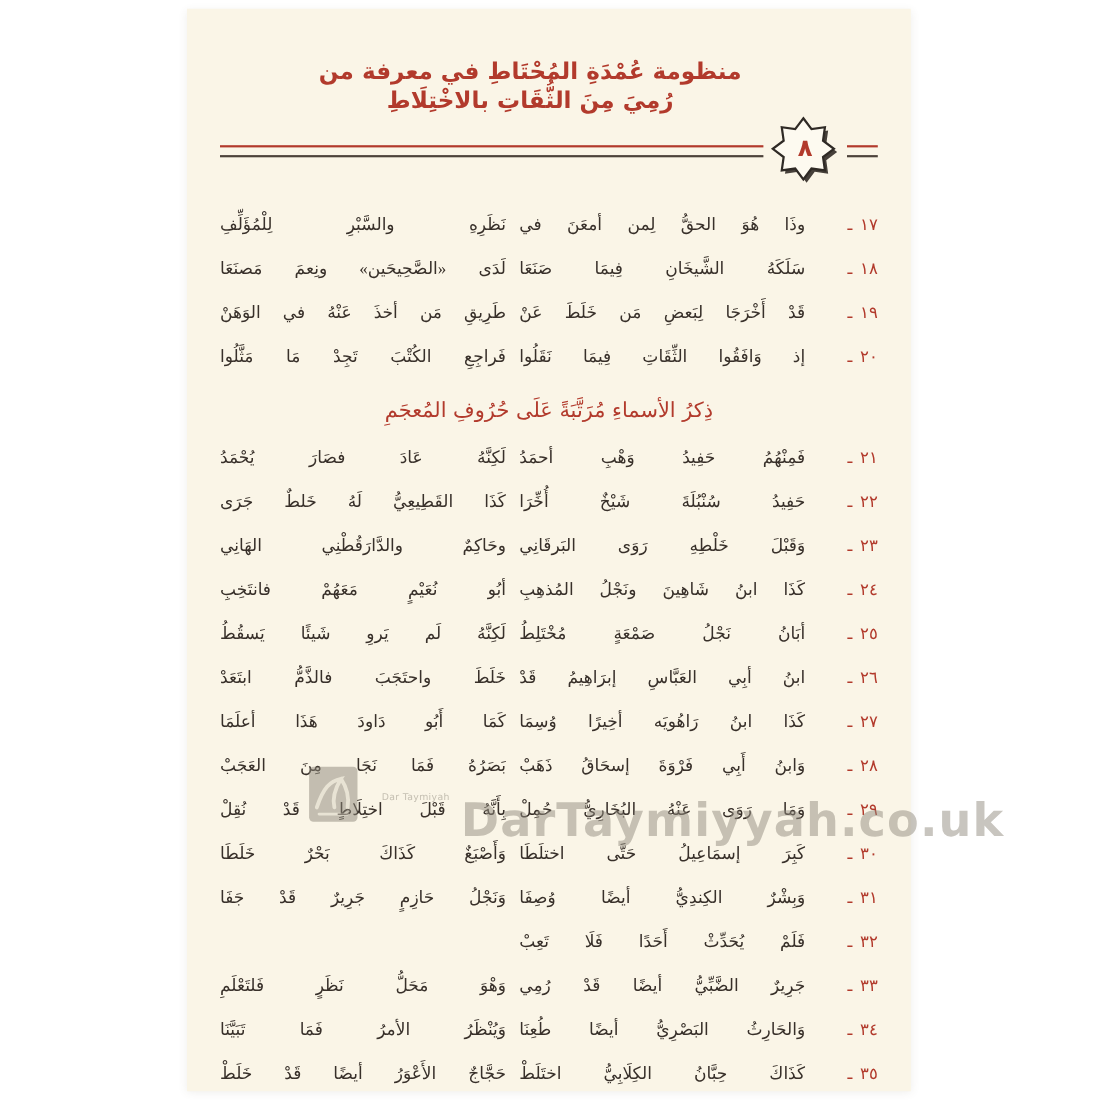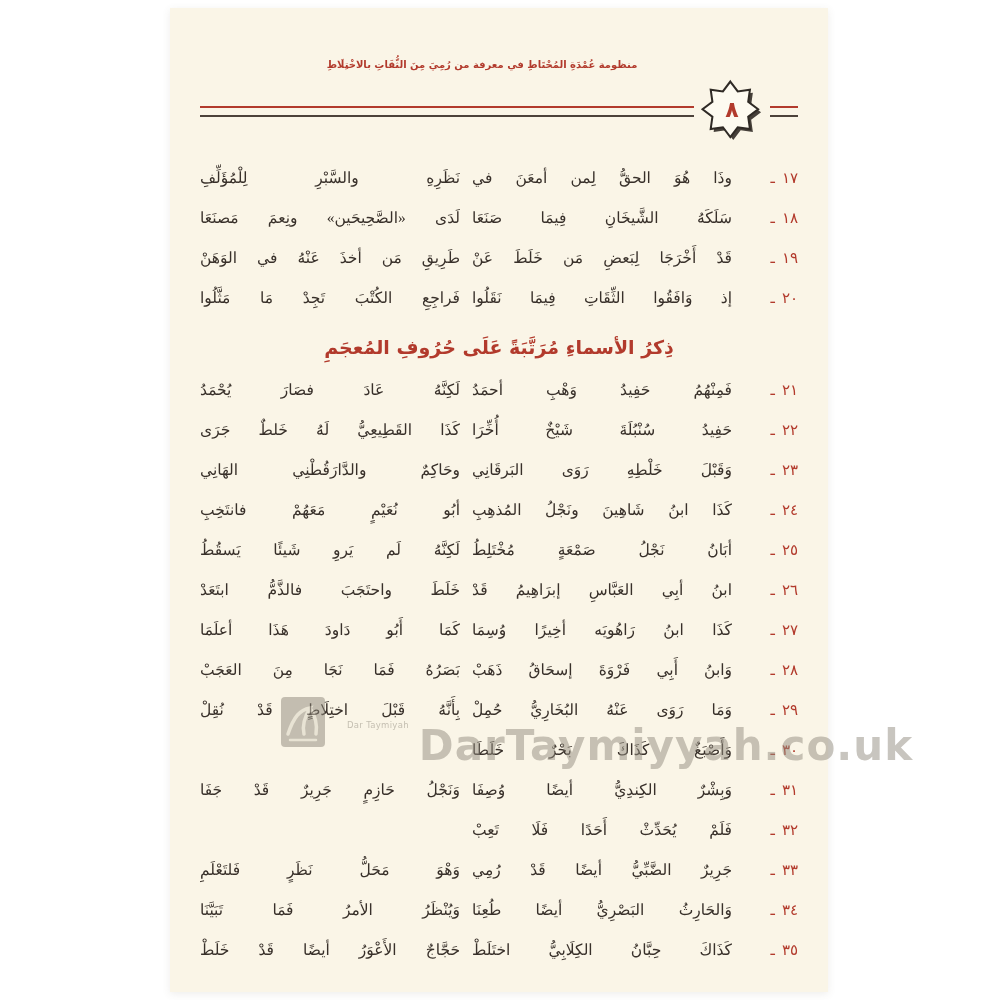--- a/index.html
+++ b/index.html
@@ -6,40 +6,40 @@
     font-family:"DejaVu Sans",sans-serif;}
   .stage{position:relative;width:1000px;height:1000px;background:#ffffff;}
   .page{position:absolute;left:170px;top:8px;width:658px;height:984px;
     background:var(--page-bg,#faf5e7);box-shadow:0 2px 8px rgba(90,80,60,.10);
     direction:rtl;}
   .content{padding:0 30px;}
 
   
   .header{padding-top:44px;}
   .header-title{display:block;margin-right:100px;margin-left:66px;text-align:center;
-    color:var(--red,#b23a2c);font-size:10px;font-weight:bold;line-height:26px;}
+    color:var(--red,#b23a2c);font-size:21px;font-weight:bold;line-height:26px;}
   .header-rule{display:flex;align-items:center;gap:6px;margin-top:2px;height:62px;}
   .rule{height:7px;border-top:2.5px solid var(--red,#b23a2c);border-bottom:2.5px solid #4c423a;}
   .rule-short{width:28px;}
   .rule-long{flex:1;}
   .star{position:relative;width:64px;height:64px;flex:0 0 auto;}
   .star svg{display:block;width:64px;height:64px;}
   .star .pagenum{position:absolute;inset:0;display:flex;align-items:center;justify-content:center;
     color:var(--red,#b23a2c);font-size:22px;font-weight:bold;padding-bottom:4px;}
 
   
   .verses{margin-top:16px;}
   .verses2{margin-top:6px;}
   .bayt{display:flex;align-items:baseline;gap:12px;height:40px;line-height:40px;}
   .num{width:54px;flex:0 0 auto;color:var(--red,#b23a2c);font-size:15px;
     display:flex;gap:7px;align-items:baseline;}
   .hemi{width:260px;flex:0 0 auto;color:var(--ink,#38302a);font-size:15.5px;
     text-align:justify;text-align-last:justify;overflow:hidden;white-space:nowrap;font-family:Liberation Serif, serif;}
   .section-heading{margin:12px 0 6px;height:34px;line-height:34px;text-align:center;
-    color:var(--red,#b23a2c);font-size:19px;font-weight:bold;}
+    color:var(--red,#b23a2c);font-size:19px;font-weight:normal;}
 
   
   .watermark{position:absolute;left:110px;top:688px;display:flex;align-items:flex-start;gap:10px;
     direction:ltr;opacity:.5;pointer-events:none;}
   .wm-logo-col{display:flex;flex-direction:row;align-items:center;gap:21px;}
   .wm-logo{width:46px;height:58px;}
   .wm-caption{font-size:8.5px;color:#8f897c;letter-spacing:.3px;white-space:nowrap;}
   .wm-text{font-size:42px;font-weight:bold;color:var(--watermark,#938d80);
     letter-spacing:1px;line-height:58px;white-space:nowrap;margin-top:21px;}
 </style>
@@ -187,20 +187,21 @@
             </div>
             <div class="hemi">وَمَا رَوَى عَنْهُ البُخَارِيُّ حُمِلْ</div>
             <div class="hemi">بِأَنَّهُ قَبْلَ اختِلَاطٍ قَدْ نُقِلْ</div>
           </div>
 
           <div class="bayt">
             <div class="num">
               <span>٣٠</span>
               <span>ـ</span>
             </div>
+            <div class="hemi">كَبِرَ إسمَاعِيلُ حَتَّى اختلَطَا</div>
             <div class="hemi">وَأَصْبَغٌ كَذَاكَ بَحْرٌ خَلَطَا</div>
           </div>
 
           <div class="bayt">
             <div class="num">
               <span>٣١</span>
               <span>ـ</span>
             </div>
             <div class="hemi">وَبِشْرٌ الكِندِيُّ أيضًا وُصِفَا</div>
             <div class="hemi">وَنَجْلُ حَازِمٍ جَرِيرٌ قَدْ جَفَا</div>

